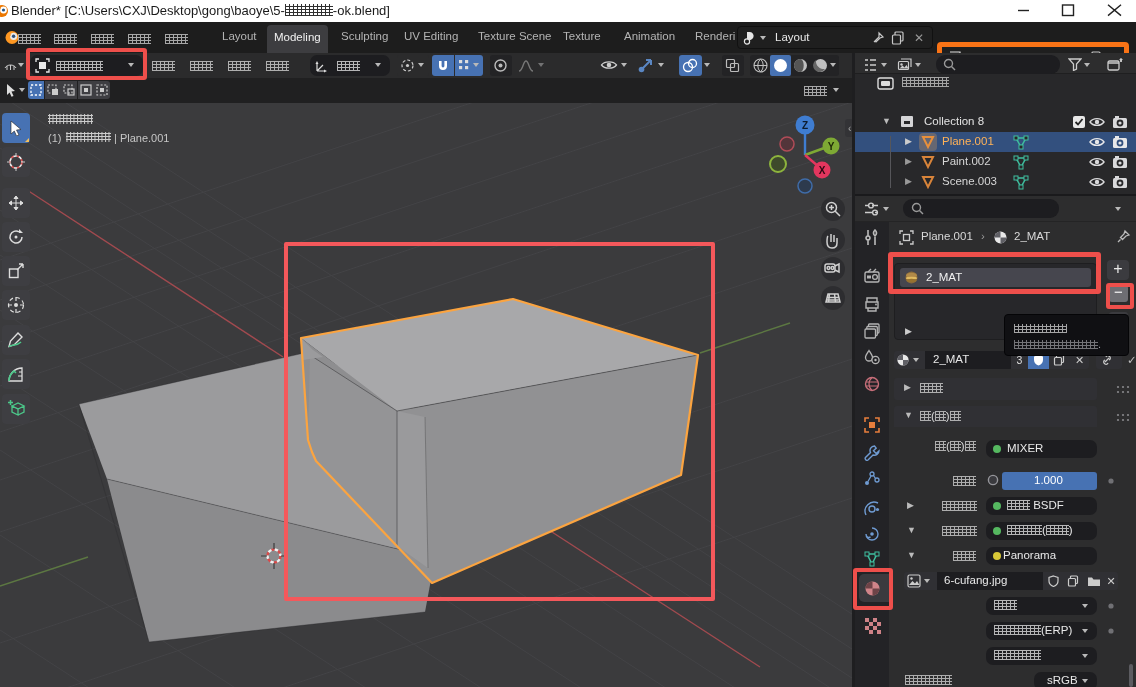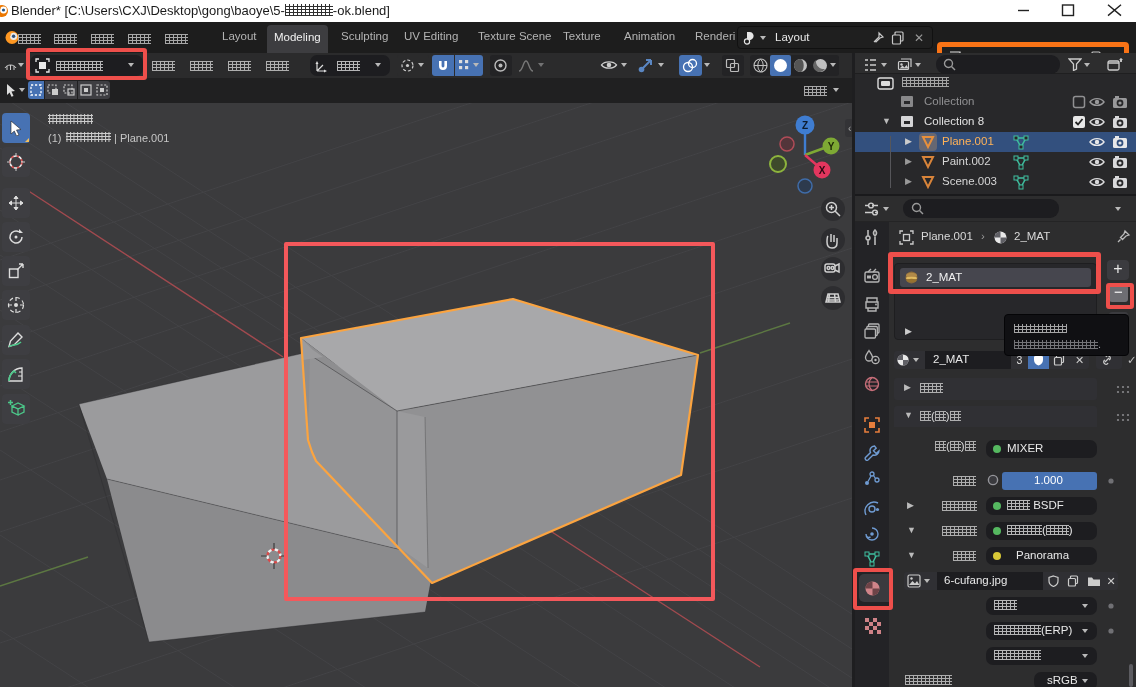--- a/index.html
+++ b/index.html
@@ -422,40 +422,20 @@
         </svg>
  </div>
 
  <div class="abs" style="left:0;top:20px;width:281px;height:20px;">
    <svg class="abs" style="left:22px;top:2px" width="17" height="16" viewBox="0 0 17 16">
           <rect x="1" y="3" width="15" height="11" rx="2" fill="none" stroke="#ddd" stroke-width="1.4"></rect>
           <rect x="4" y="6" width="9" height="5" rx="1" fill="#ddd"></rect>
         </svg>
    <span class="abs" style="left:47px;top:3px"><i class="c w4"></i></span>
  </div>
- <div class="abs" style="left:0;top:39px;width:281px;height:20px;color:#909092">
-   <svg class="abs" style="left:45px;top:3px" width="14" height="13" viewBox="0 0 14 13">
-          <rect x="1" y="1" width="12" height="11" rx="1" fill="#88888a"></rect>
-          <rect x="4" y="6" width="6" height="3" fill="#28282a"></rect>
-        </svg>
-   <span class="abs" style="left:69px;top:3px">Collection</span>
-   <svg class="abs" style="left:217px;top:3px" width="14" height="14" viewBox="0 0 14 14">
-          <rect x="1.5" y="1.5" width="11" height="11" rx="2" fill="none" stroke="#909092" stroke-width="1.5"></rect>
-        </svg>
-   <svg class="abs" style="left:234px;top:3px" width="16" height="14" viewBox="0 0 16 14">
-          <path d="M1 7 C4 2.5 12 2.5 15 7 C12 11.5 4 11.5 1 7z" fill="none" stroke="#99999b" stroke-width="1.4"></path>
-          <circle cx="8" cy="7" r="2.2" fill="#99999b"></circle>
-        </svg>
-   <svg class="abs" style="left:257px;top:3px" width="16" height="14" viewBox="0 0 16 14">
-          <rect x="1" y="3" width="14" height="10" rx="1.5" fill="#99999b"></rect>
-          <circle cx="8" cy="8" r="3.4" fill="#28282a"></circle>
-          <circle cx="8" cy="8" r="1.6" fill="#99999b"></circle>
-          <rect x="3" y="1" width="4" height="2" fill="#99999b"></rect>
-        </svg>
- </div>
  <div class="abs" style="left:0;top:59px;width:281px;height:20px;color:#e2e2e2">
    <span class="abs" style="left:27px;top:4px;color:#bbb;font-size:9px">▼</span>
    <svg class="abs" style="left:45px;top:3px" width="14" height="13" viewBox="0 0 14 13">
           <rect x="1" y="1" width="12" height="11" rx="1" fill="#d5d5d7"></rect>
           <rect x="4" y="6" width="6" height="3" fill="#28282a"></rect>
         </svg>
    <span class="abs" style="left:69px;top:3px">Collection 8</span>
    <svg class="abs" style="left:217px;top:3px" width="14" height="14" viewBox="0 0 14 14">
           <rect x="1" y="1" width="12" height="12" rx="2" fill="#e8e8e8"></rect>
           <path d="M3.5 7 l2.5 2.5 L10.5 4" stroke="#222" stroke-width="1.8" fill="none"></path>
@@ -770,21 +750,21 @@
             <circle cx="5" cy="5" r="4" fill="#55b860"></circle>
           </svg>
           <span class="abs" style="left:21px;top:2px"><i class="c w3"></i>(<i class="c w2"></i>)</span>
         </div>
   <span class="abs" style="left:18px;top:118px;color:#bbb;font-size:9px">▼</span>
   <span class="abs" style="left:64px;top:118px"><i class="c w2"></i></span>
   <div class="abs fld" style="left:97px;top:115px;width:111px;height:18px">
           <svg class="abs" style="left:6px;top:4px" width="10" height="10">
             <circle cx="5" cy="5" r="4" fill="#d8c837"></circle>
           </svg>
-          <span class="abs" style="left:30px;top:2px">Panorama</span>
+          <span class="abs" style="left:17px;top:2px">Panorama</span>
         </div>
 
   <div class="abs" style="left:15px;top:140px;width:214px;height:18px;">
     <div class="abs" style="left:0;top:0;width:33px;height:18px;background:#303034;border-radius:3px 0 0 3px;">
       <svg class="abs" style="left:3px;top:2px" width="14" height="14" viewBox="0 0 14 14">
               <rect x="1" y="1" width="12" height="12" rx="1.5" fill="none" stroke="#ccc" stroke-width="1.2"></rect>
               <circle cx="4.5" cy="4.5" r="1.2" fill="#ccc"></circle>
               <path d="M2 11 l3.5-4 2.5 2.5 2-2.5 2.5 4z" fill="#ccc"></path>
             </svg>
       <span class="v abs" style="left:20px;top:7px"></span>

